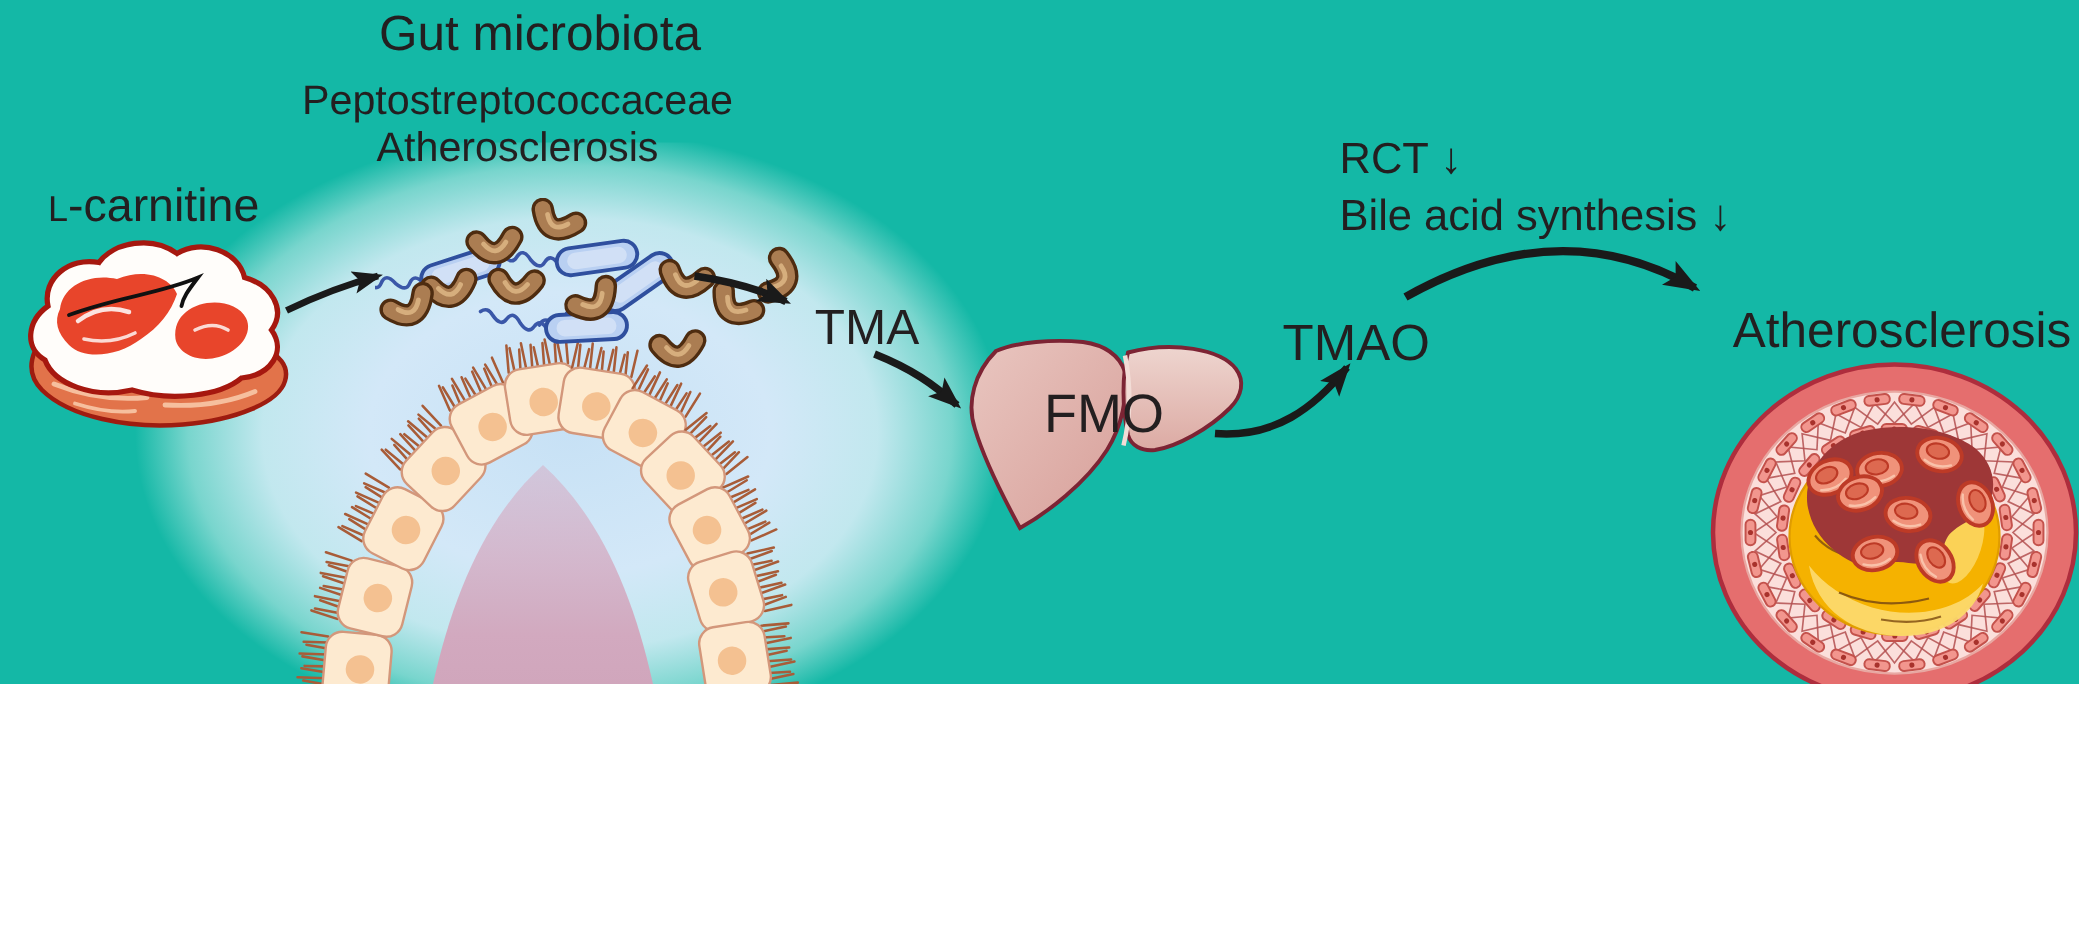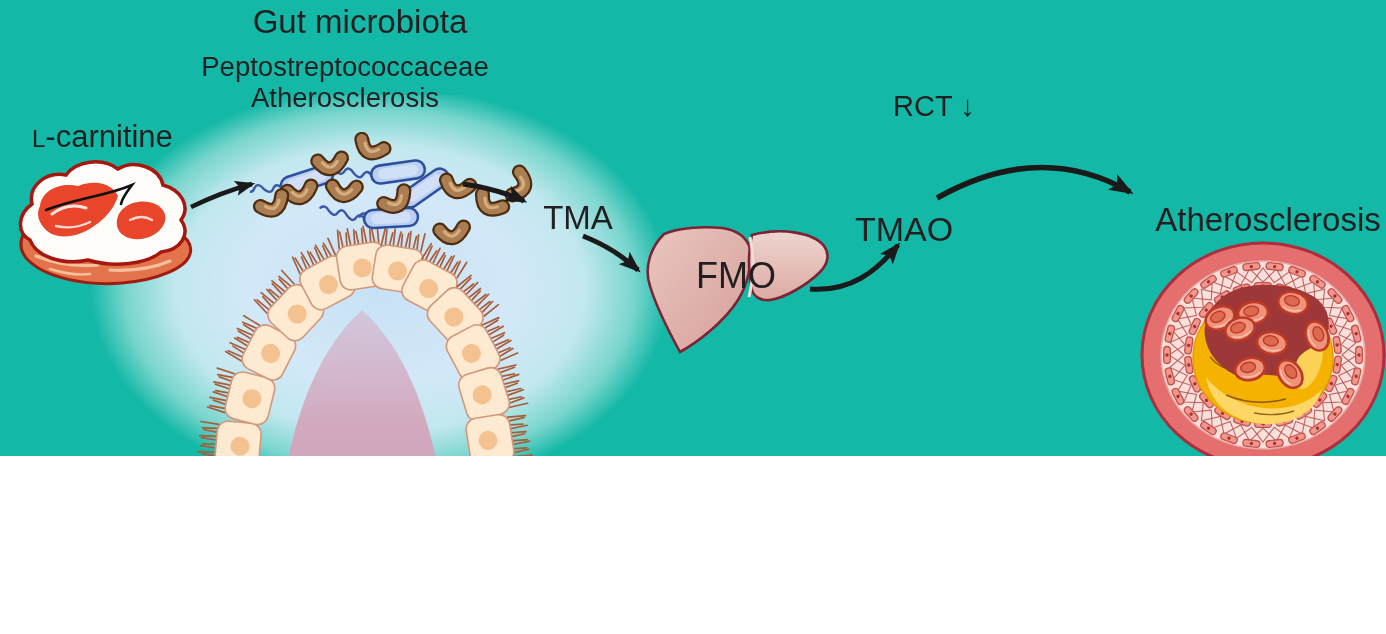--- a/index.html
+++ b/index.html
@@ -407,15 +407,16 @@
   <div id="families" class="lbl">
     <div>Peptostreptococcaceae</div>
     <div>Atherosclerosis</div>
   </div>
   <div id="lcarnitine" class="lbl"><span class="smallcap">L</span><span>-carnitine</span></div>
   <div id="tma-label" class="lbl">TMA</div>
   <div id="fmo-label" class="lbl">FMO</div>
   <div id="tmao-label" class="lbl">TMAO</div>
   <div id="effects" class="lbl">
     <div>RCT ↓</div>
+    <div>Bile acid synthesis ↓</div>
   </div>
   <div id="athero-label" class="lbl">Atherosclerosis</div>
 </div>
 
 </body></html>

